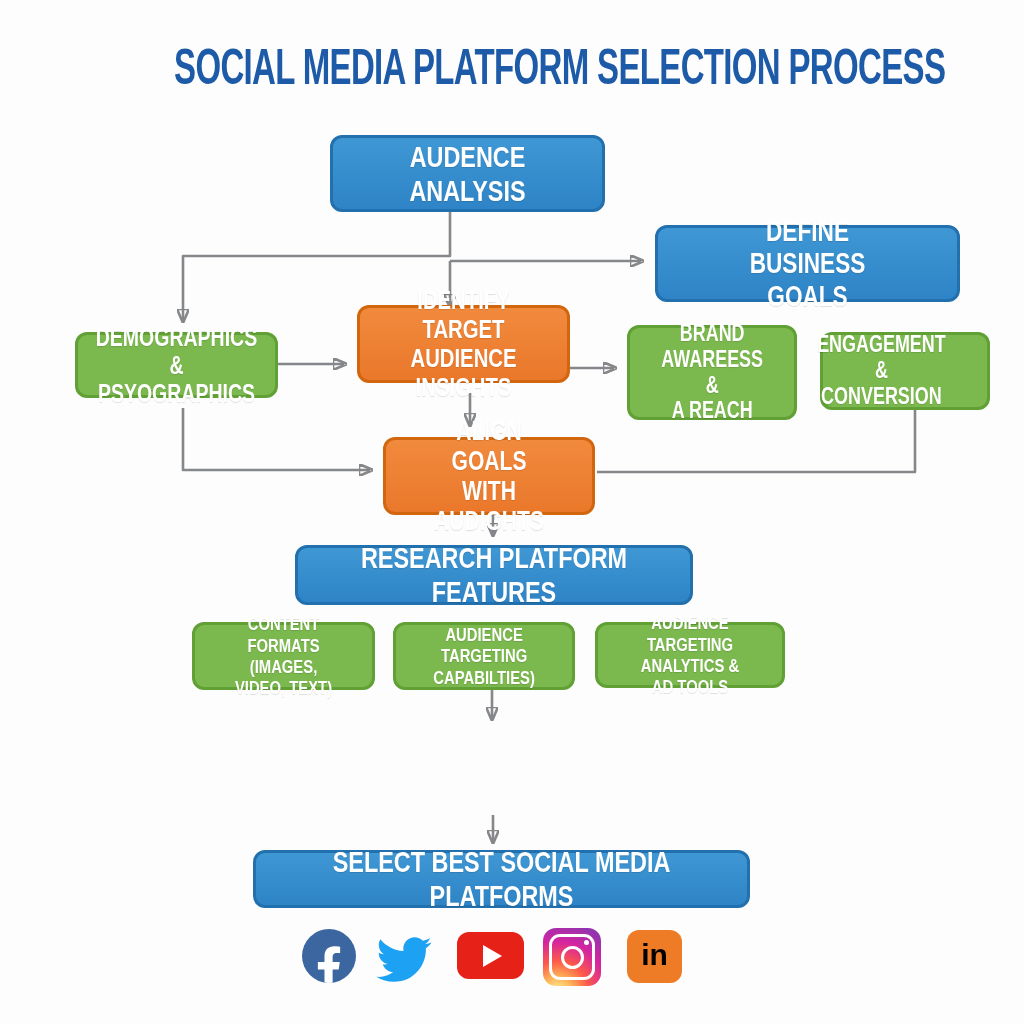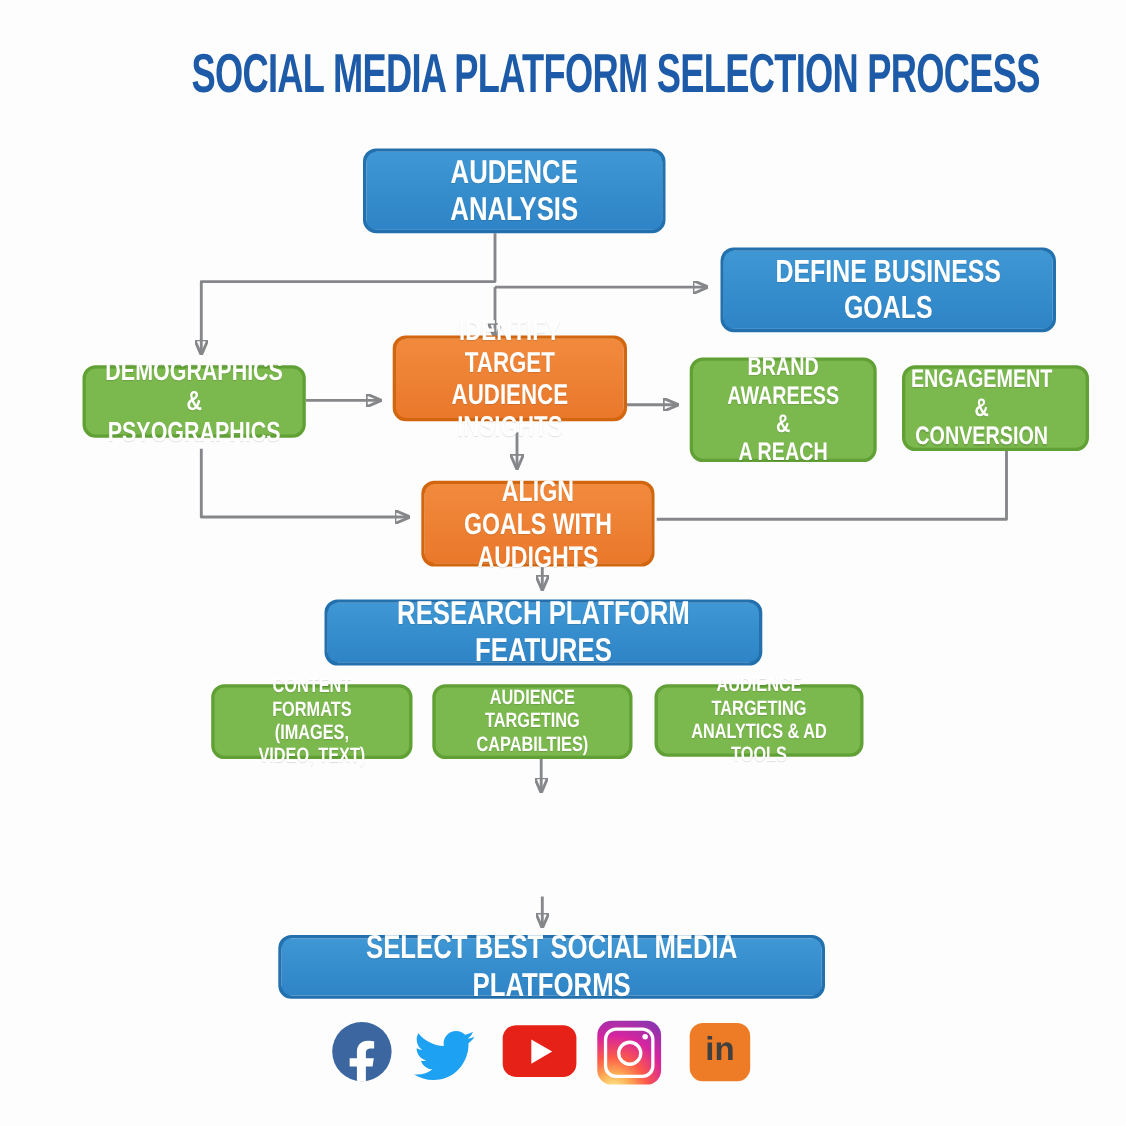--- a/index.html
+++ b/index.html
@@ -10,40 +10,40 @@
   #title{
     position:absolute;left:0;top:38px;width:1024px;text-align:center;
     font-size:50px;font-weight:bold;color:#1d5ba8;letter-spacing:-1px;
     transform:scaleX(0.66);transform-origin:center;white-space:nowrap;
   }
   #connector-layer{position:absolute;left:0;top:0;width:1024px;height:1024px;}
   #connector-layer path{fill:none;stroke:#85878a;stroke-width:2.6;stroke-linejoin:round;}
   .node{
     position:absolute;display:flex;align-items:center;justify-content:center;
     text-align:center;color:#ffffff;font-weight:bold;border-radius:12px;
-    border:3px solid;box-sizing:border-box;padding:4px 12px;
+    border:3px solid;box-sizing:border-box;padding:4px 23px;
   }
   .node .lbl{white-space:pre-line;line-height:1.12;transform:scaleX(0.78);transform-origin:center;
     text-shadow:0 1px 1px rgba(0,0,0,0.12);}
   .blue{background:linear-gradient(180deg,#3f97d4,#2e84c6);border-color:#2271ae;}
   .green{background:linear-gradient(180deg,#85c156,#72b044;);border-color:#60a035;background-color:#7bb84e;}
   .orange{background:linear-gradient(180deg,#f18a3d,#ea782b);border-color:#d2660e;}
   
   .icon{position:absolute;}
   #fb-icon{width:54px;height:54px;border-radius:50%;background:#3b66a0;display:flex;align-items:flex-end;justify-content:center;overflow:hidden;}
   #yt-icon{width:67px;height:47px;border-radius:12px;background:#e62117;display:flex;align-items:center;justify-content:center;}
   #yt-icon .play{width:0;height:0;border-left:19px solid #ffffff;border-top:11px solid transparent;border-bottom:11px solid transparent;margin-left:4px;}
   #ig-icon{width:58px;height:58px;border-radius:13px;
     background:radial-gradient(circle at 25% 110%, #fdf497 0%, #fdb156 20%, #fd5949 40%, #d6249f 65%, #9134af 90%);
     display:flex;align-items:center;justify-content:center;}
   #ig-icon .frame{width:40px;height:40px;border:3px solid #fff;border-radius:11px;position:relative;display:flex;align-items:center;justify-content:center;}
   #ig-icon .lens{width:17px;height:17px;border:3px solid #fff;border-radius:50%;}
   #ig-icon .dot{position:absolute;top:3px;right:3px;width:5px;height:5px;border-radius:50%;background:#fff;}
   #li-icon{width:55px;height:53px;border-radius:12px;background:#ee7c27;display:flex;align-items:center;justify-content:center;
-    color:#404040;font-weight:bold;font-size:30px;line-height:1;padding-bottom:3px;box-sizing:border-box;}
+    color:#000000;font-weight:bold;font-size:30px;line-height:1;padding-bottom:3px;box-sizing:border-box;}
 </style>
 </head>
 <body>
 
 <div id="canvas">
 
   <div id="title">SOCIAL MEDIA PLATFORM SELECTION PROCESS</div>
 
   <svg id="connector-layer" viewBox="0 0 1024 1024" xmlns="http://www.w3.org/2000/svg">
     <defs>

